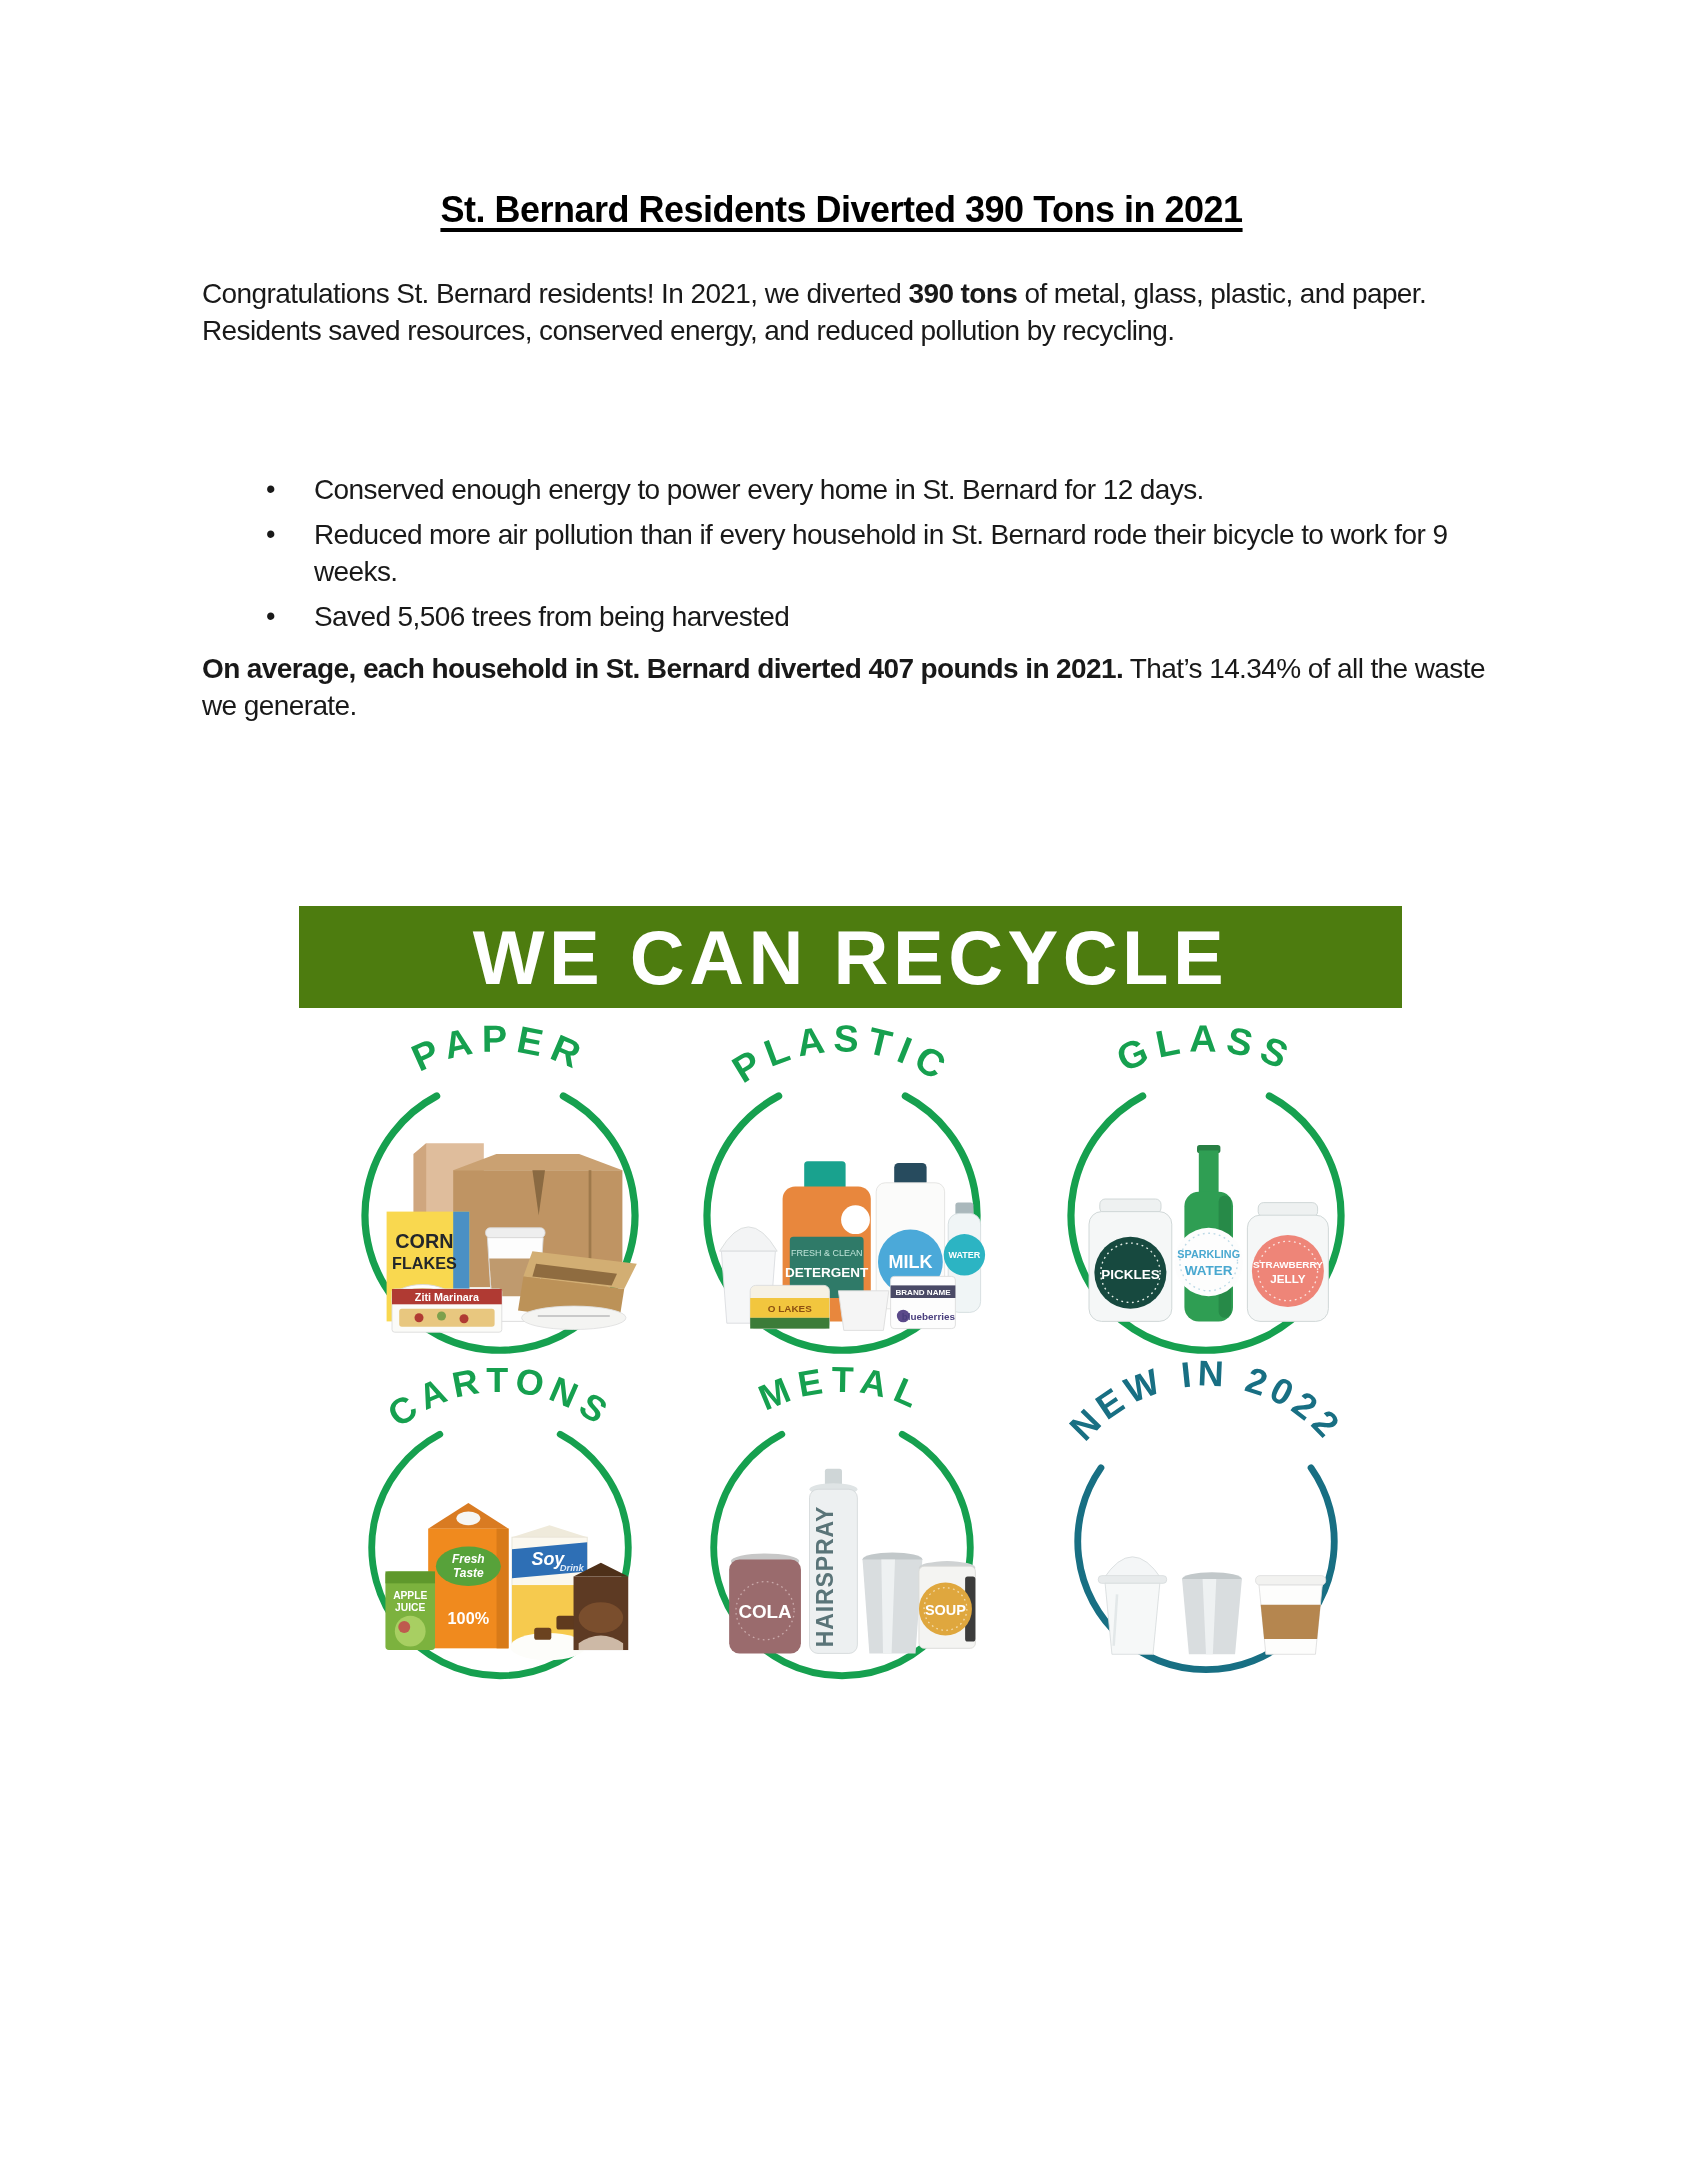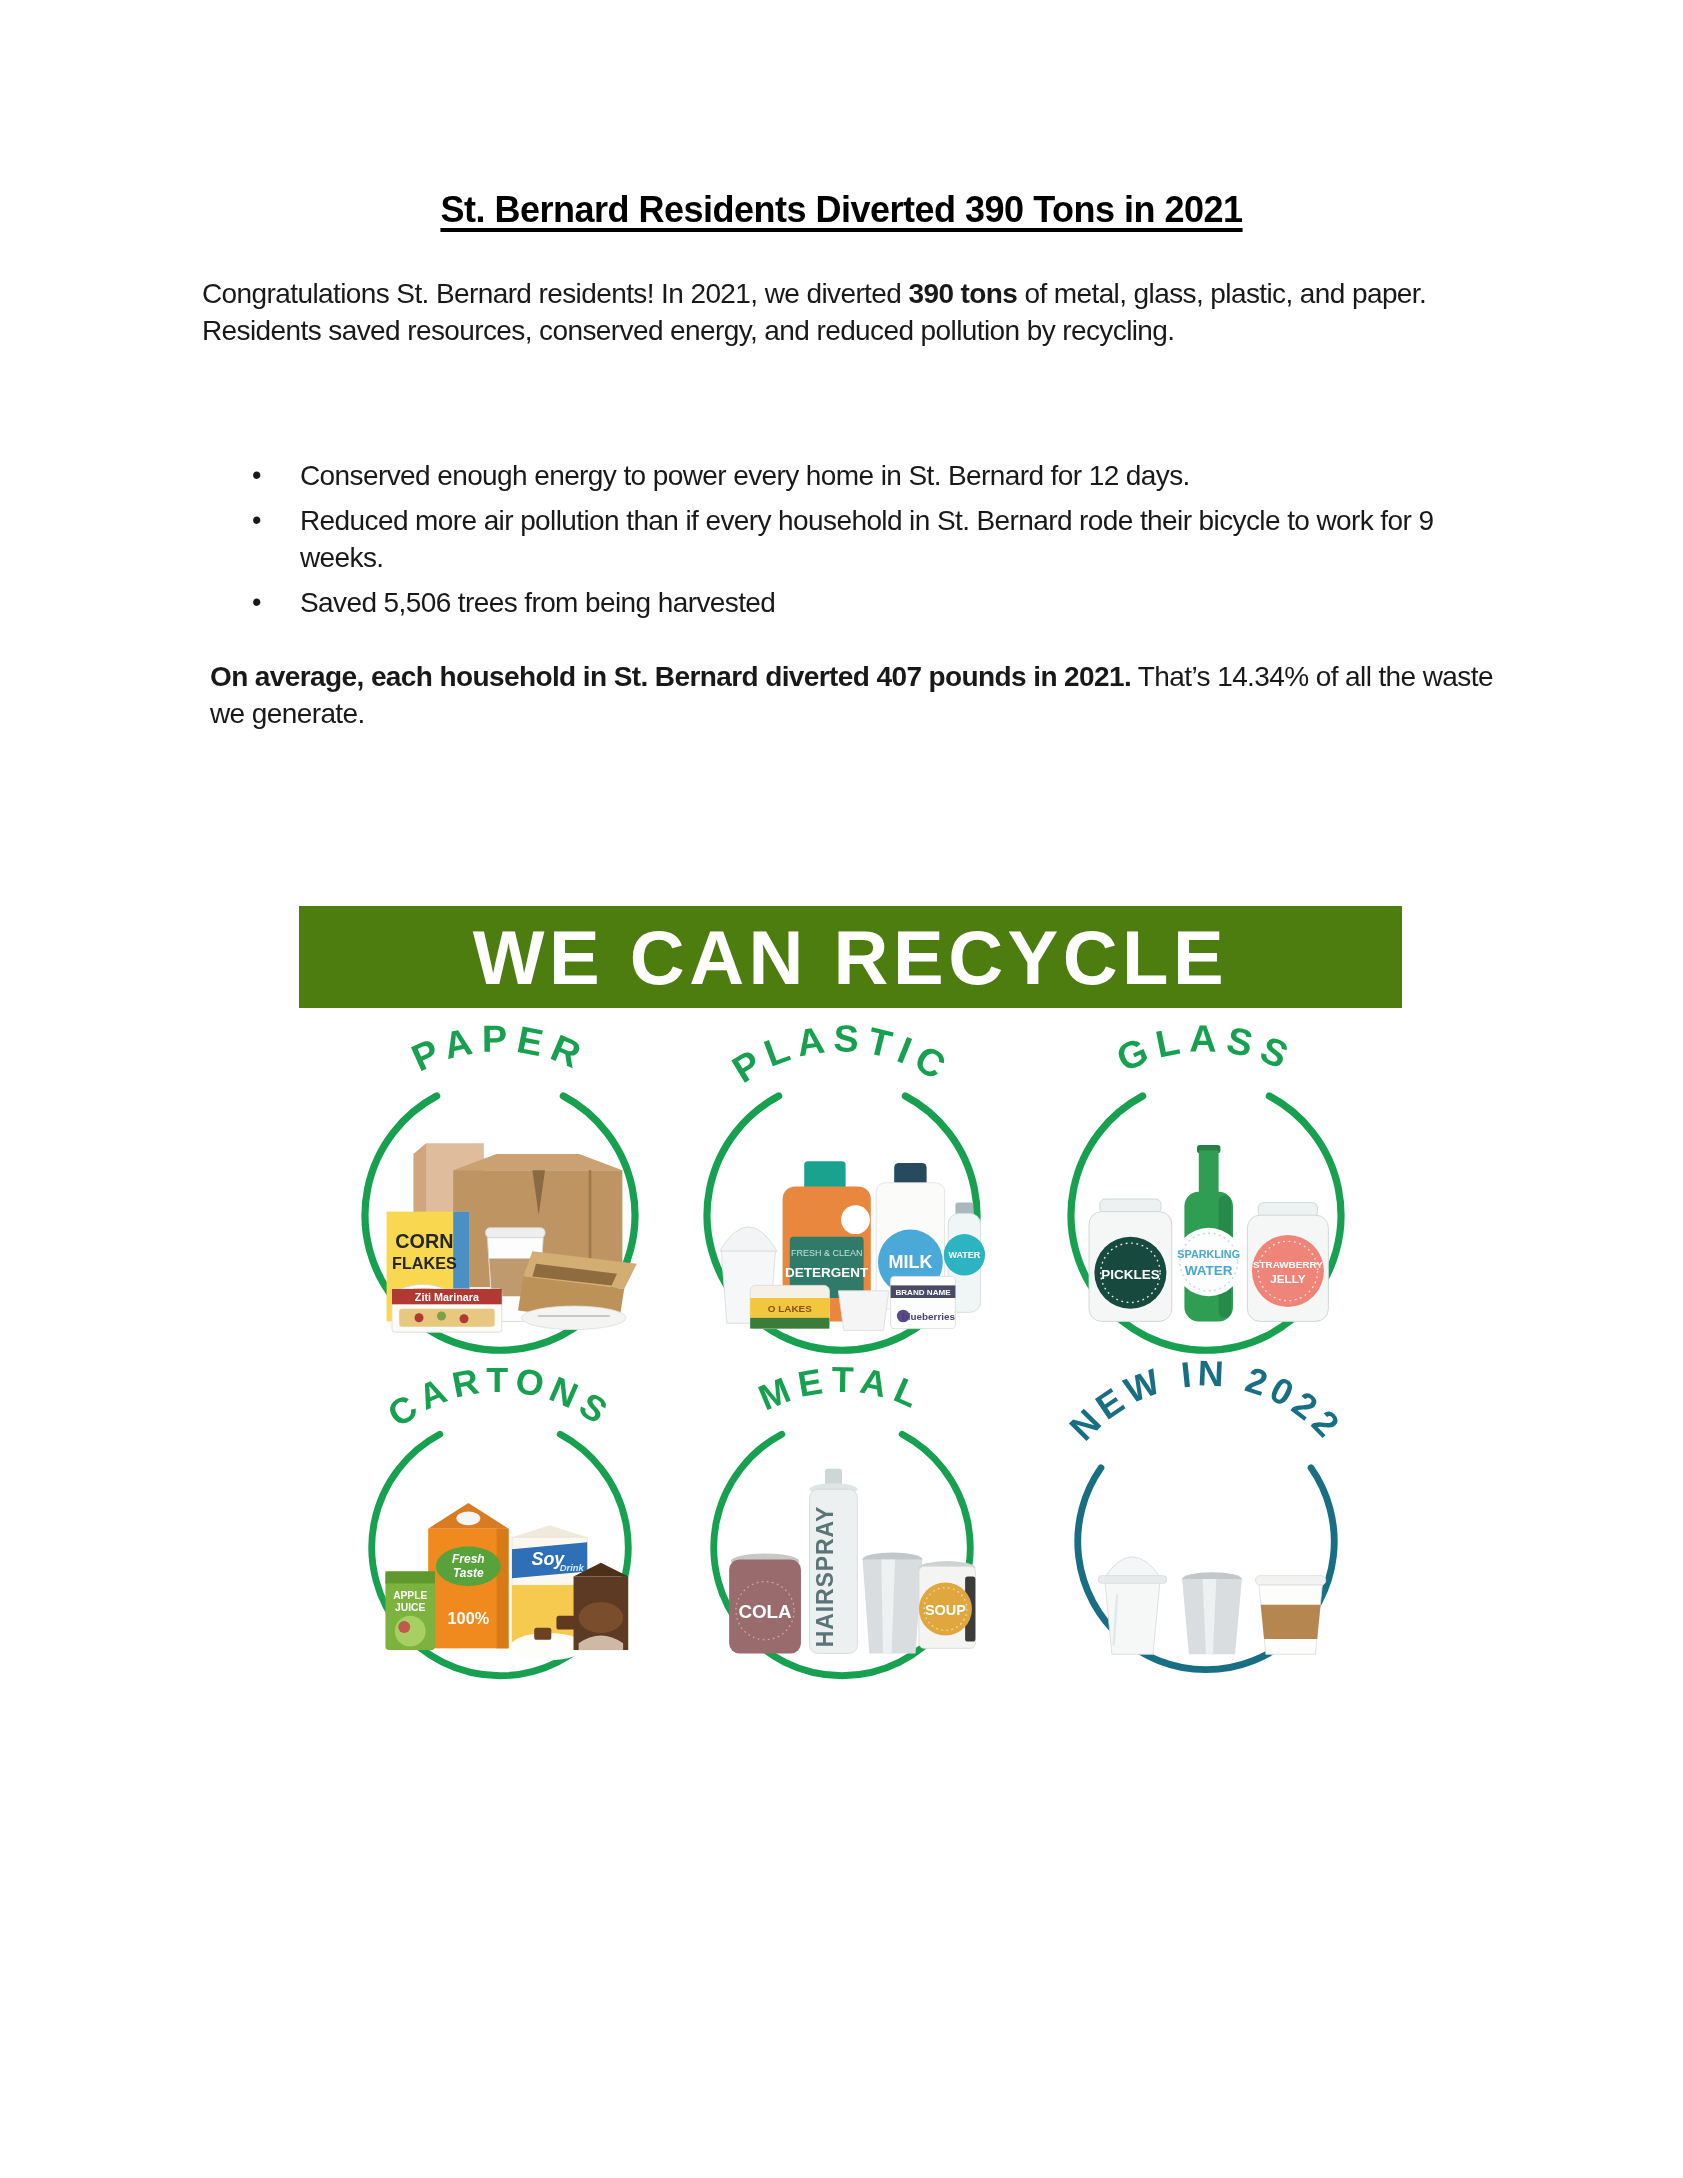--- a/index.html
+++ b/index.html
@@ -13,21 +13,21 @@
     position:absolute;left:0;right:0;top:189px;text-align:center;
     font-size:36px;font-weight:700;letter-spacing:-0.5px;color:#000;
   }
   .doc-title span{
     text-decoration:underline;text-decoration-thickness:3.6px;text-underline-offset:6.3px;
   }
   .doc{position:absolute;left:202px;width:1287px;font-size:28px;line-height:37px;letter-spacing:-0.6px;}
   .p-intro{top:275px;}
   .p-heading{top:385px;}
   .p-summary{top:650px;}
-  .bullets{position:absolute;left:202px;top:457px;width:1287px;margin:0;padding:0;list-style:none;}
+  .bullets{position:absolute;left:202px;top:457px;width:1287px;margin:14px;padding:0;list-style:none;}
   .bullets li{position:relative;padding-left:98px;font-size:28px;line-height:37px;letter-spacing:-0.6px;margin-bottom:8px;}
   .bullets li::before{content:"\2022";position:absolute;left:50px;top:0;font-size:27px;}
   b{font-weight:700;}
   
   .banner{
     position:absolute;left:299px;top:906px;width:1103px;height:102px;
     background:#4d7c0f;display:flex;align-items:center;justify-content:center;
   }
   .banner-title{
     color:#ffffff;font-size:76px;font-weight:800;letter-spacing:4.5px;white-space:nowrap;
@@ -54,21 +54,21 @@
 
   <p class="doc p-intro" style="position:absolute;margin:0;"><span>Congratulations St. Bernard residents! In 2021, we diverted </span><b>390 tons</b><span> of metal, glass, plastic, and paper. Residents saved resources, conserved energy, and reduced pollution by recycling.</span></p>
 
 
   <ul class="bullets">
     <li>Conserved enough energy to power every home in St. Bernard for 12 days.</li>
     <li>Reduced more air pollution than if every household in St. Bernard rode their bicycle to work for 9 weeks.</li>
     <li>Saved 5,506 trees from being harvested</li>
   </ul>
 
-  <p class="doc p-summary" style="position:absolute;margin:8px;"><b>On average, each household in St. Bernard diverted 407 pounds in 2021.</b><span> That’s 14.34% of all the waste we generate.</span></p>
+  <p class="doc p-summary" style="position:absolute;margin:0;"><b>On average, each household in St. Bernard diverted 407 pounds in 2021.</b><span> That’s 14.34% of all the waste we generate.</span></p>
 
   <div class="banner">
     <div class="banner-title">WE CAN RECYCLE</div>
   </div>
 
   <div class="cat" id="cat-paper">
     <svg width="360" height="342" viewBox="0 0 400 380">
       <path d="M129.6,85.6 A150,150 0 1 0 270.4,85.6" fill="none" stroke="#16A04F" stroke-width="8" stroke-linecap="round"></path>
       <path id="arc-paper-text" d="M20.8,186.4 A182,182 0 0 1 379.2,186.4" fill="none"></path>
       <text class="arc-label" font-size="42" letter-spacing="9" fill="#16A04F">

